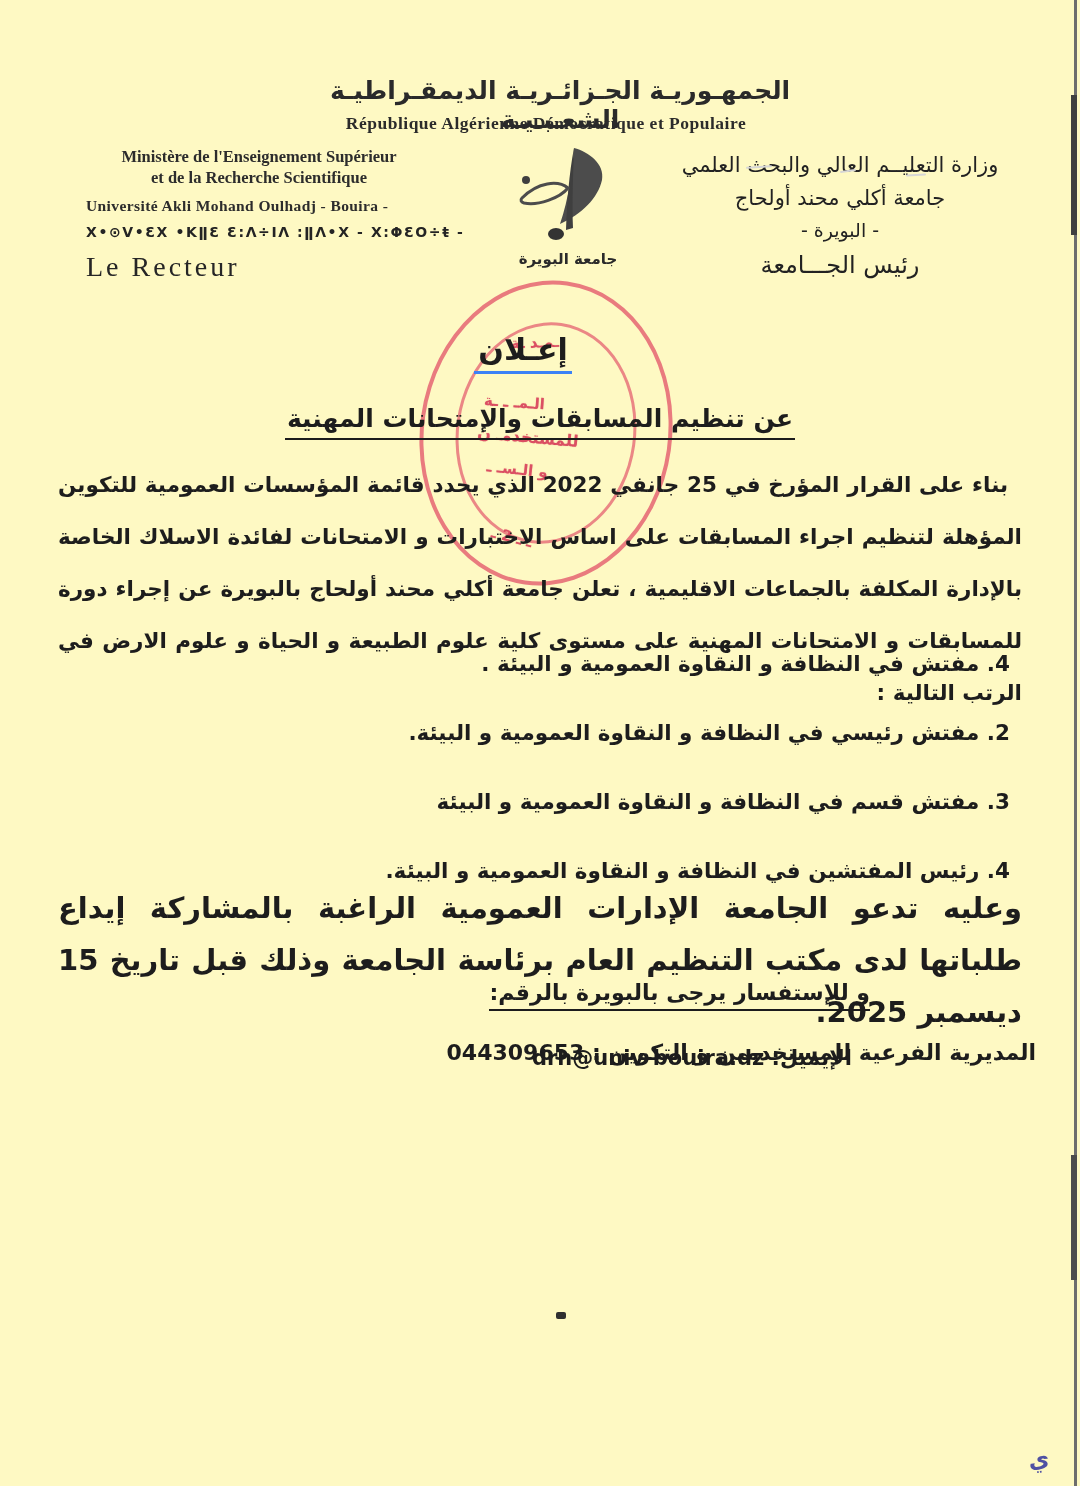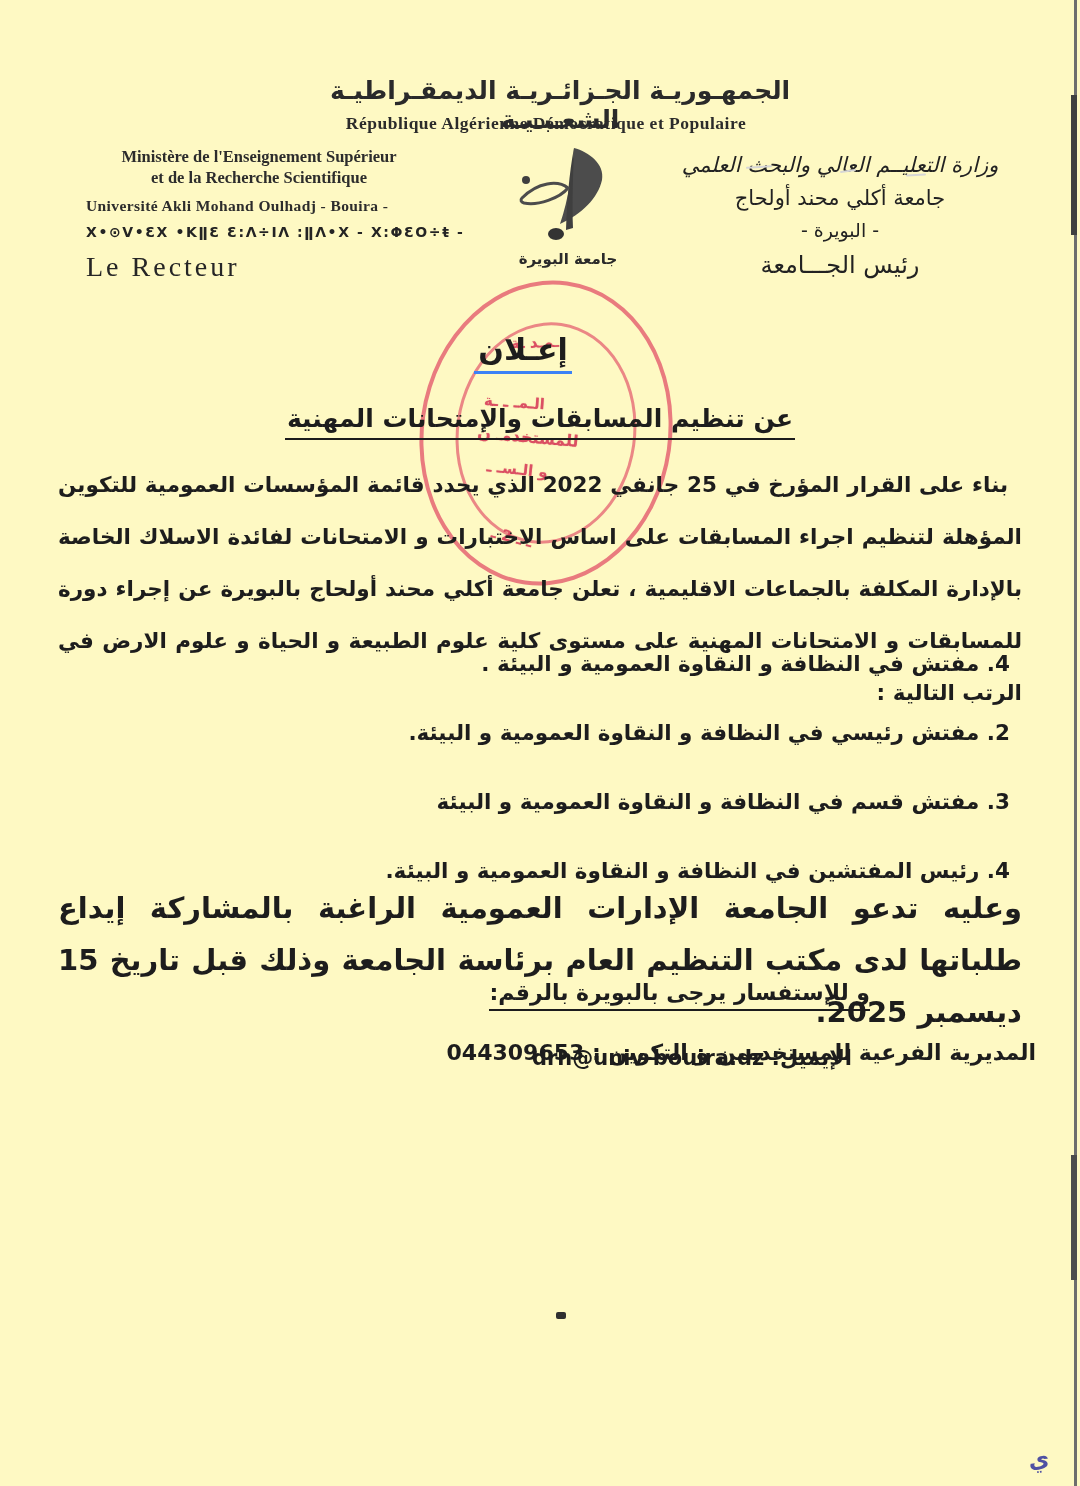--- a/index.html
+++ b/index.html
@@ -20,21 +20,21 @@
   .left-block{top:146px;left:86px;width:346px;}
   .ministry{ text-align:center;font-size:16.5px;font-weight:600;line-height:21px;color:#2c2c2c;}
   .univ-fr{margin-top:9px;font-size:15.5px;font-weight:600;letter-spacing:.4px;color:#2c2c2c;}
   .tifinagh{margin-top:9px;font-size:14px;font-weight:bold;letter-spacing:1.6px;color:#242424;white-space:nowrap;}
   .recteur{margin-top:11px;font-size:28px;letter-spacing:3px;color:#262626;}
 
   .logo-wrap{top:146px;left:486px;width:164px;text-align:center;}
   .logo-caption{font-size:15px;font-weight:bold;color:#2a2a2a;margin-top:-4px;}
 
   .right-block{top:148px;right:66px;width:348px;text-align:center;direction:rtl;color:#222;}
-  .right-block .l1{font-size:21px;line-height:34px;font-style:italic;}
+  .right-block .l1{font-size:21px;line-height:34px;}
   .right-block .l2{font-size:21px;line-height:33px;}
   .right-block .l3{font-size:19px;line-height:31px;}
   .right-block .l4{font-size:24px;line-height:38px;margin-top:0;}
 
   
   .stamp{top:280px;left:420px;width:252px;height:306px;transform:rotate(8deg);z-index:1;}
   .stamp .ring-outer{position:absolute;inset:0;border:4px solid rgba(224,74,100,.72);border-radius:50%;}
   .stamp .ring-inner{position:absolute;inset:42px 36px;border:3px solid rgba(224,74,100,.65);border-radius:50%;}
   .stamp .frag{position:absolute;color:rgba(214,58,86,.8);font-weight:bold;white-space:nowrap;
     text-shadow:0 0 1px rgba(214,58,86,.45);direction:rtl;}

